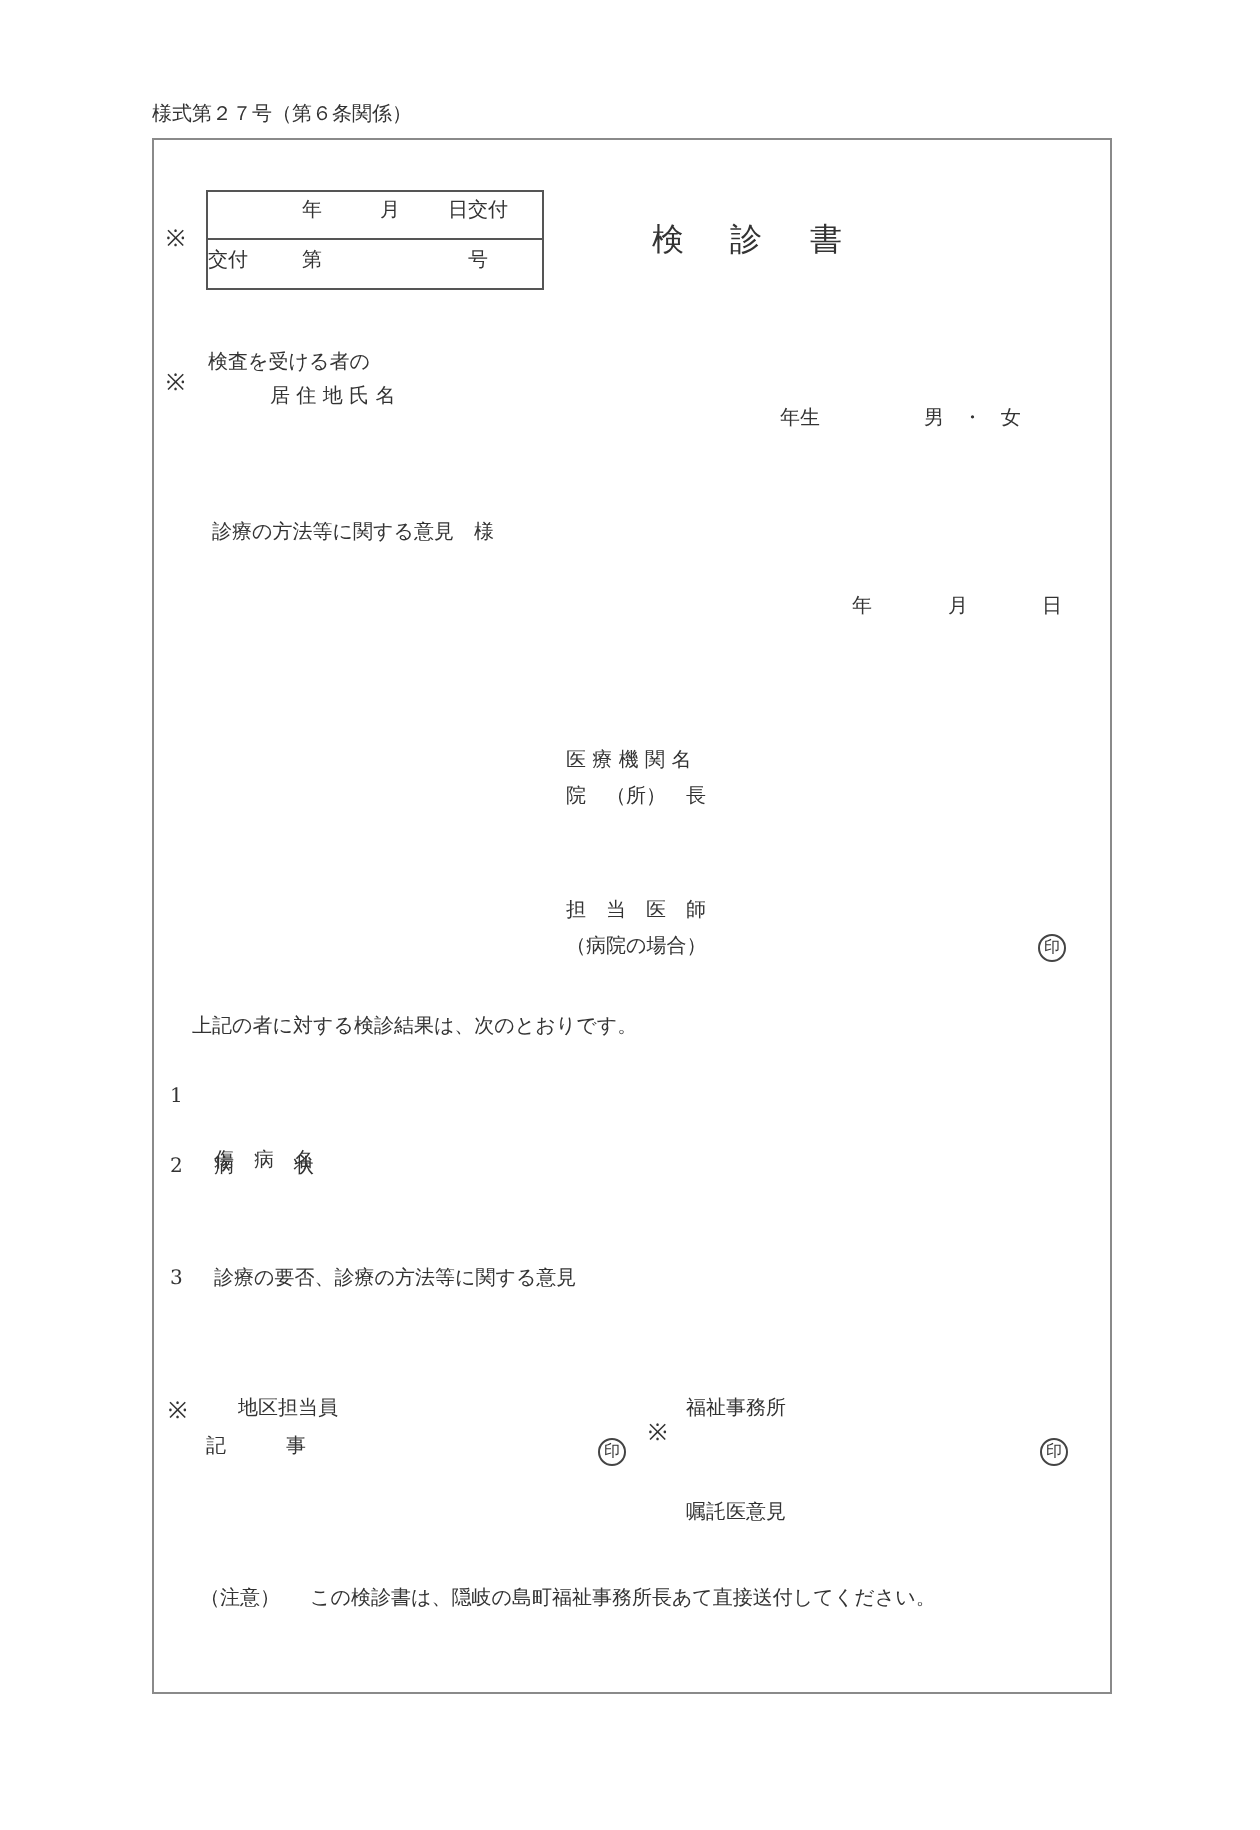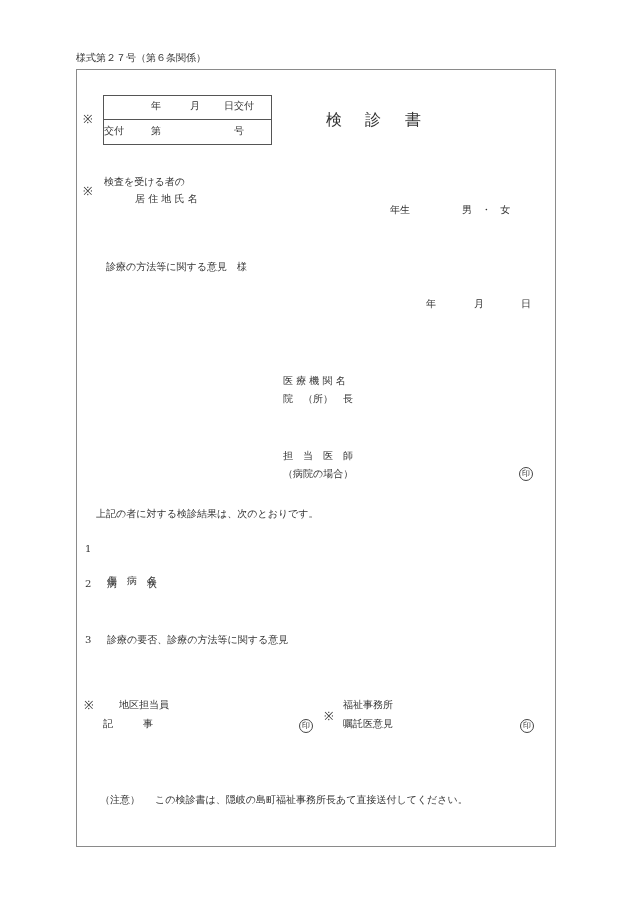--- a/index.html
+++ b/index.html
@@ -75,17 +75,17 @@
 <div class="abs t11" style="left:85px; top:635px;">3</div>
 <div class="abs t11" style="left:107px; top:635px;">診療の要否、診療の方法等に関する意見</div>
 
 <div class="abs t12" style="left:84px; top:700px;">※</div>
 <div class="abs t11" style="left:103px; top:700px;margin-left:16px;">地区担当員</div>
 <div class="abs t11" style="left:103px; top:719px;">記　　　事</div>
 <div class="seal" style="left:299px; top:719px;">印</div>
 
 <div class="abs t12" style="left:324px; top:711px;">※</div>
 <div class="abs t11" style="left:343px; top:700px;">福祉事務所</div>
-<div class="abs t11" style="left:343px; top:719px;">嘱託医意見</div>
+<div class="abs t11" style="left:343px; top:752px;">嘱託医意見</div>
 <div class="seal" style="left:520px; top:719px;">印</div>
 
 <div class="abs t11" style="left:100px; top:795px;">（注意）</div>
 <div class="abs t11" style="left:155px; top:795px;text-align:right;">この検診書は、隠岐の島町福祉事務所長あて直接送付してください。</div>
 
 </body></html>

